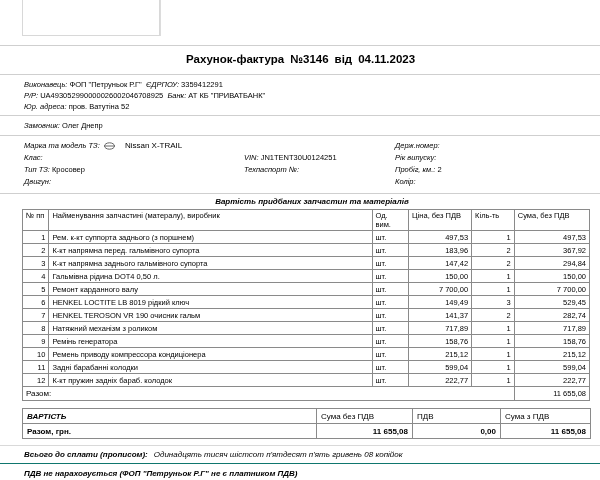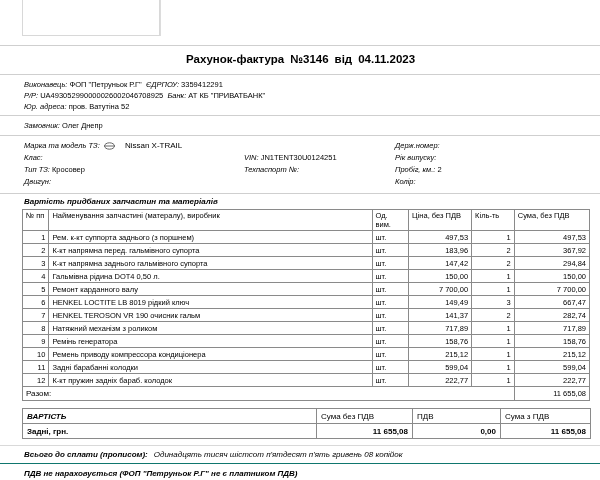--- a/index.html
+++ b/index.html
@@ -106,20 +106,21 @@
   .veh-line { white-space: nowrap; font-size: 7.5px; }
   .model-name { font-size: 8px; padding-left: 6px; }
   .car-icon { display: inline-block; vertical-align: -2px; margin: 0 2px; }
 
   
   .section-cap {
     padding: 3px 0 3px 24px;
     font-style: italic;
     font-weight: bold;
     font-size: 8px;
+    text-align: center;
   }
 
   
   .tbl-wrap { padding: 0 10px 0 22px; }
   table.items {
     width: 568px;
     border-collapse: collapse;
     table-layout: fixed;
   }
   table.items th, table.items td {
@@ -350,21 +351,21 @@
             <td class="c-price">7 700,00</td>
             <td class="c-qty">1</td>
             <td class="c-sum">7 700,00</td>
           </tr>
           <tr>
             <td class="c-no">6</td>
             <td class="c-name">HENKEL LOCTITE LB 8019 рідкий ключ</td>
             <td class="c-unit">шт.</td>
             <td class="c-price">149,49</td>
             <td class="c-qty">3</td>
-            <td class="c-sum">667,47</td>
+            <td class="c-sum">529,45</td>
           </tr>
           <tr>
             <td class="c-no">7</td>
             <td class="c-name">HENKEL TEROSON VR 190 очисник гальм</td>
             <td class="c-unit">шт.</td>
             <td class="c-price">141,37</td>
             <td class="c-qty">2</td>
             <td class="c-sum">282,74</td>
           </tr>
           <tr>
@@ -420,21 +421,21 @@
   <div class="sum-wrap">
     <table class="summary">
       <tbody>
         <tr class="s-head">
           <td class="s-label">ВАРТІСТЬ</td>
           <td class="s-c1">Сума без ПДВ</td>
           <td class="s-c2">ПДВ</td>
           <td class="s-c3">Сума з ПДВ</td>
         </tr>
         <tr class="s-row">
-          <td class="s-label">Задні, грн.</td>
+          <td class="s-label">Разом, грн.</td>
           <td class="s-c1">11 655,08</td>
           <td class="s-c2">0,00</td>
           <td class="s-c3">11 655,08</td>
         </tr>
       </tbody>
     </table>
   </div>
 
   <div class="footer-line">
     <b>Всього до сплати (прописом):</b><span class="v">Одинадцять тисяч шістсот п'ятдесят п'ять гривень 08 копійок</span>

